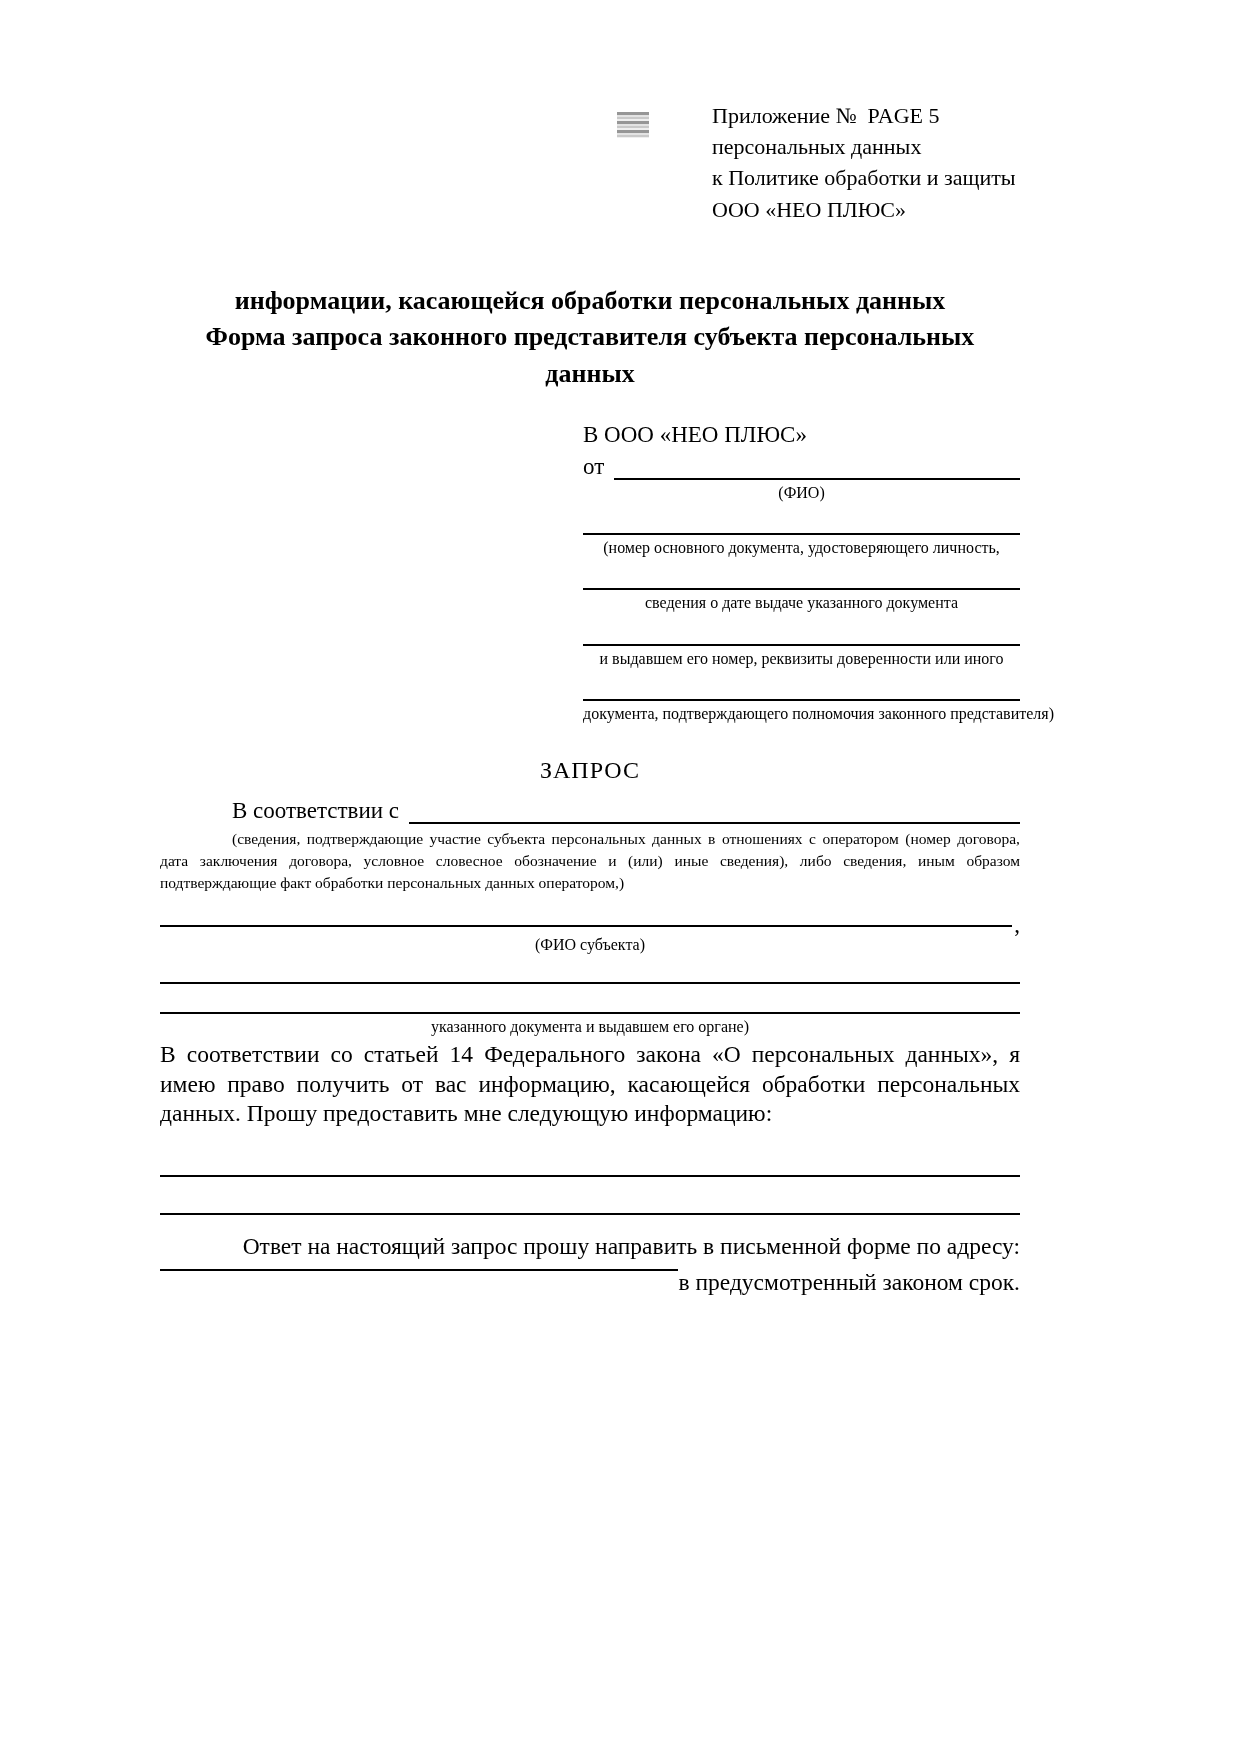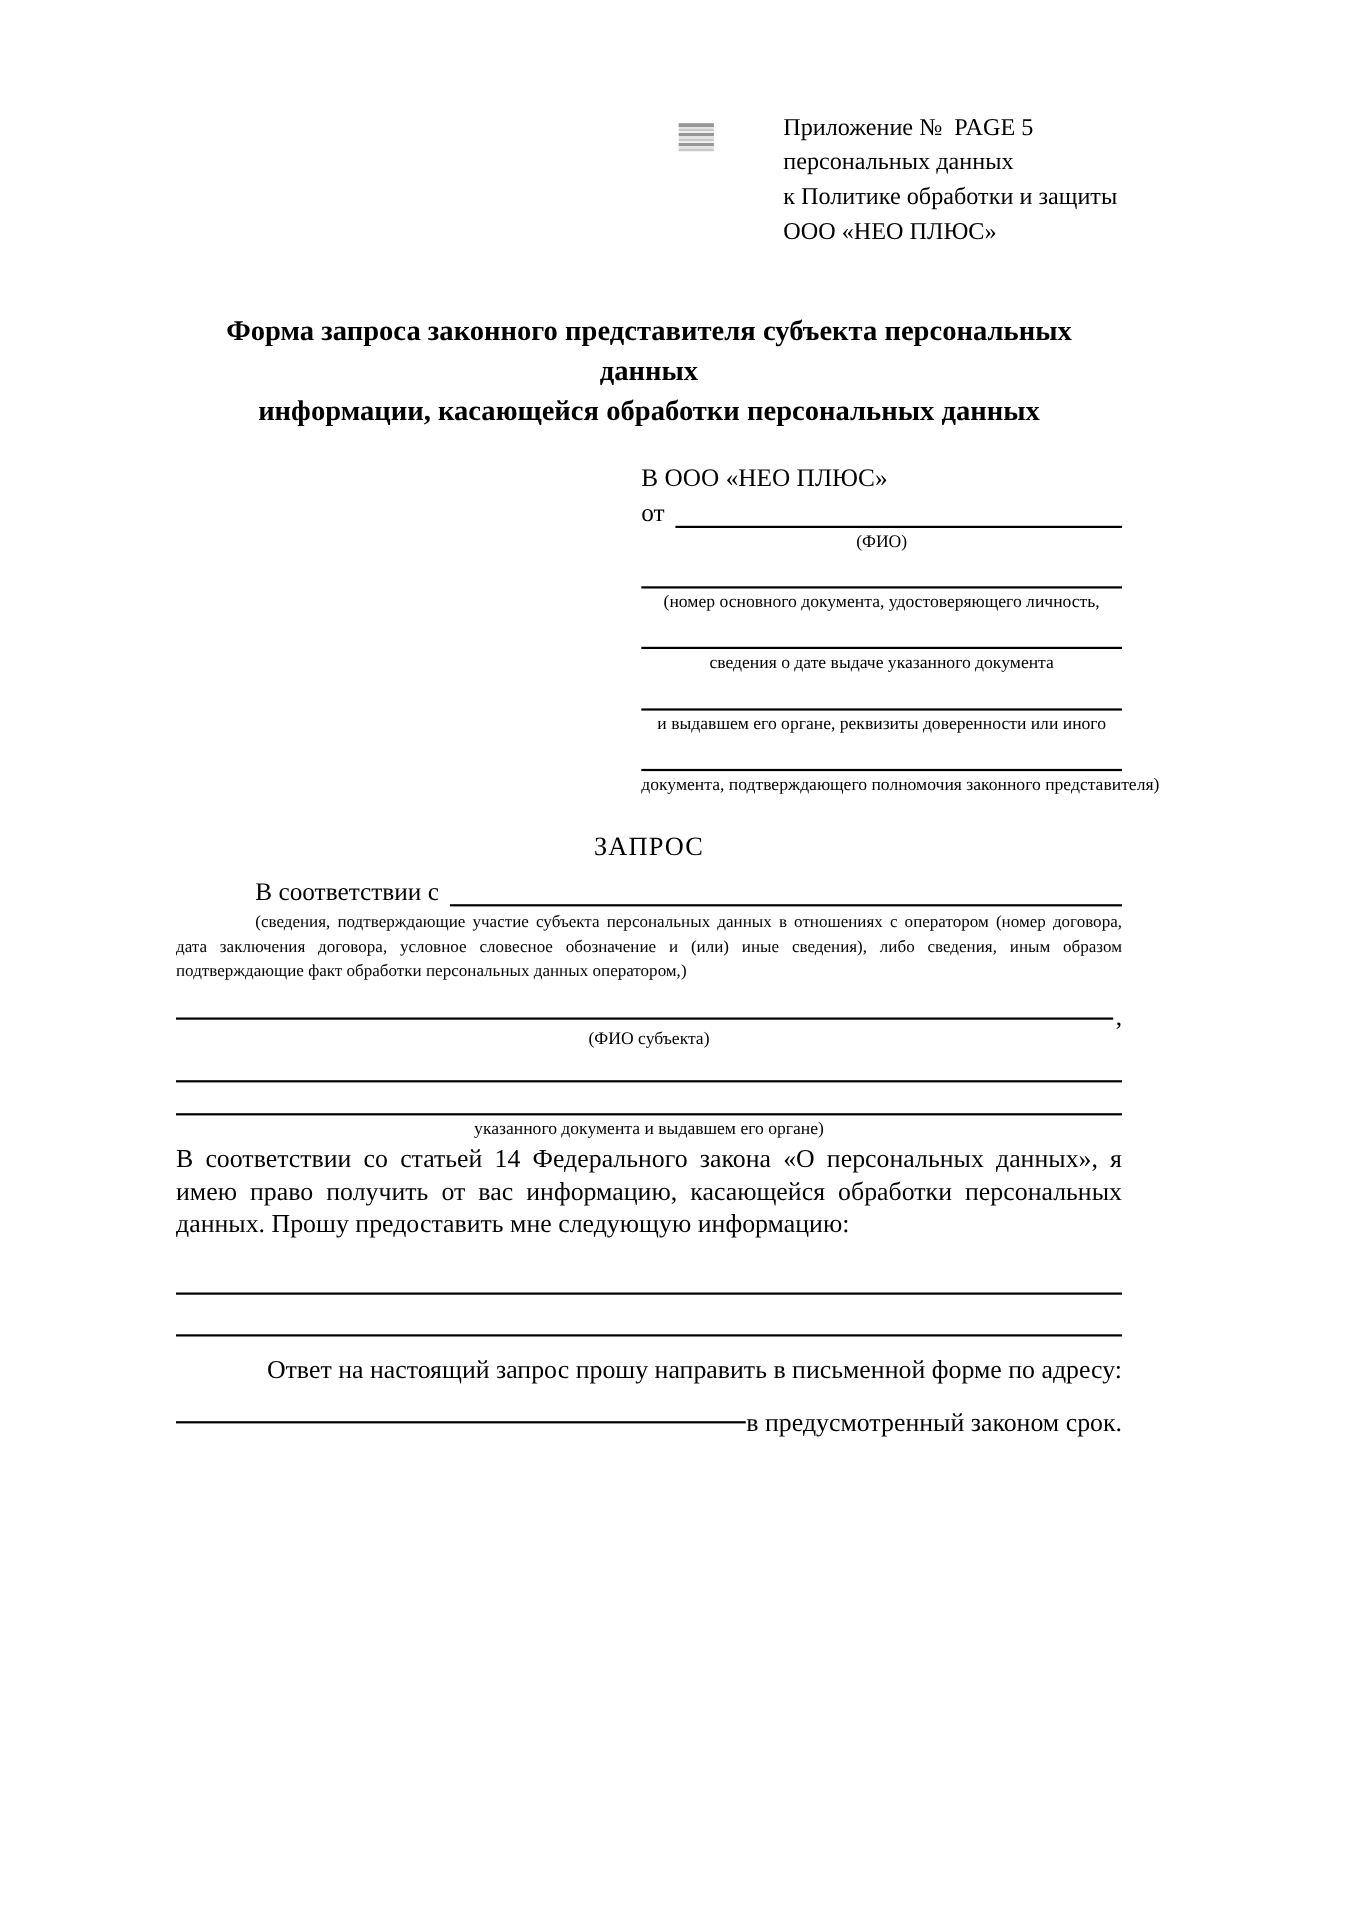--- a/index.html
+++ b/index.html
@@ -44,21 +44,21 @@
 
   .para { margin-top:4px; font-size:23.5px; line-height:1.26; text-align:justify; }
 
   .comma-row { display:flex; align-items:flex-end; margin-top:24px; }
   .comma-row .line { flex:1 1 auto; height:0; border-bottom:2px solid #000; margin-bottom:5px; }
   .comma-row .comma { flex:0 0 auto; padding-left:2px; line-height:0.6; }
 
   .full-line { margin-top:28px; height:0; border-bottom:2px solid #000; }
 
   .answer-line1 { margin-top:16px; text-align:right; font-size:23.5px; line-height:1.3;font-family:Liberation Serif, serif; }
-  .answer-row { display:flex; align-items:center; margin-top:20px; font-size:23.5px; }
+  .answer-row { display:flex; align-items:flex-start; margin-top:8px; font-size:23.5px; }
   .answer-row .line { flex:1 1 auto; border-bottom:2px solid #000; margin-bottom:4px; }
   .answer-row .txt { flex:0 0 auto; white-space:nowrap; }
 
   .footer-row { display:flex; justify-content:space-between; align-items:flex-end; margin-top:52px; }
   .sig-block { display:flex; align-items:flex-end; }
   .sig-block .line { width:278px; border-bottom:2px solid #000; margin-bottom:4px; }
   .sig-block .txt { white-space:nowrap; }
 </style>
 </head>
 <body>
@@ -69,40 +69,40 @@
     <div class="obj-icon"></div>
     <div class="header-block">
       <div>Приложение №  PAGE 5</div>
       <div>персональных данных</div>
       <div>к Политике обработки и защиты</div>
       <div>ООО «НЕО ПЛЮС»</div>
     </div>
   </div>
 
   <div class="title">
+    <div>информации, касающейся обработки персональных данных</div>
     <div>Форма запроса законного представителя субъекта персональных данных</div>
-    <div>информации, касающейся обработки персональных данных</div>
   </div>
 
   <div class="recipient">
     <div class="to-line">В ООО «НЕО ПЛЮС»</div>
     <div class="from-row">
       <span class="lbl">от</span>
       <span class="rule flex-line"></span>
     </div>
     <div class="caption">(ФИО)</div>
 
     <div class="rule blank-line"></div>
     <div class="caption">(номер основного документа, удостоверяющего личность,</div>
 
     <div class="rule blank-line"></div>
     <div class="caption">сведения о дате выдаче указанного документа</div>
 
     <div class="rule blank-line"></div>
-    <div class="caption">и выдавшем его органе, реквизиты доверенности или иного</div>
+    <div class="caption">и выдавшем его номер, реквизиты доверенности или иного</div>
 
     <div class="rule blank-line"></div>
     <div class="caption">документа, подтверждающего полномочия законного представителя)</div>
   </div>
 
   <div class="zapros">ЗАПРОС</div>
 
   <div class="accordance-row">
     <span class="lbl">В соответствии с</span>
     <span class="rule flex-line"></span>

